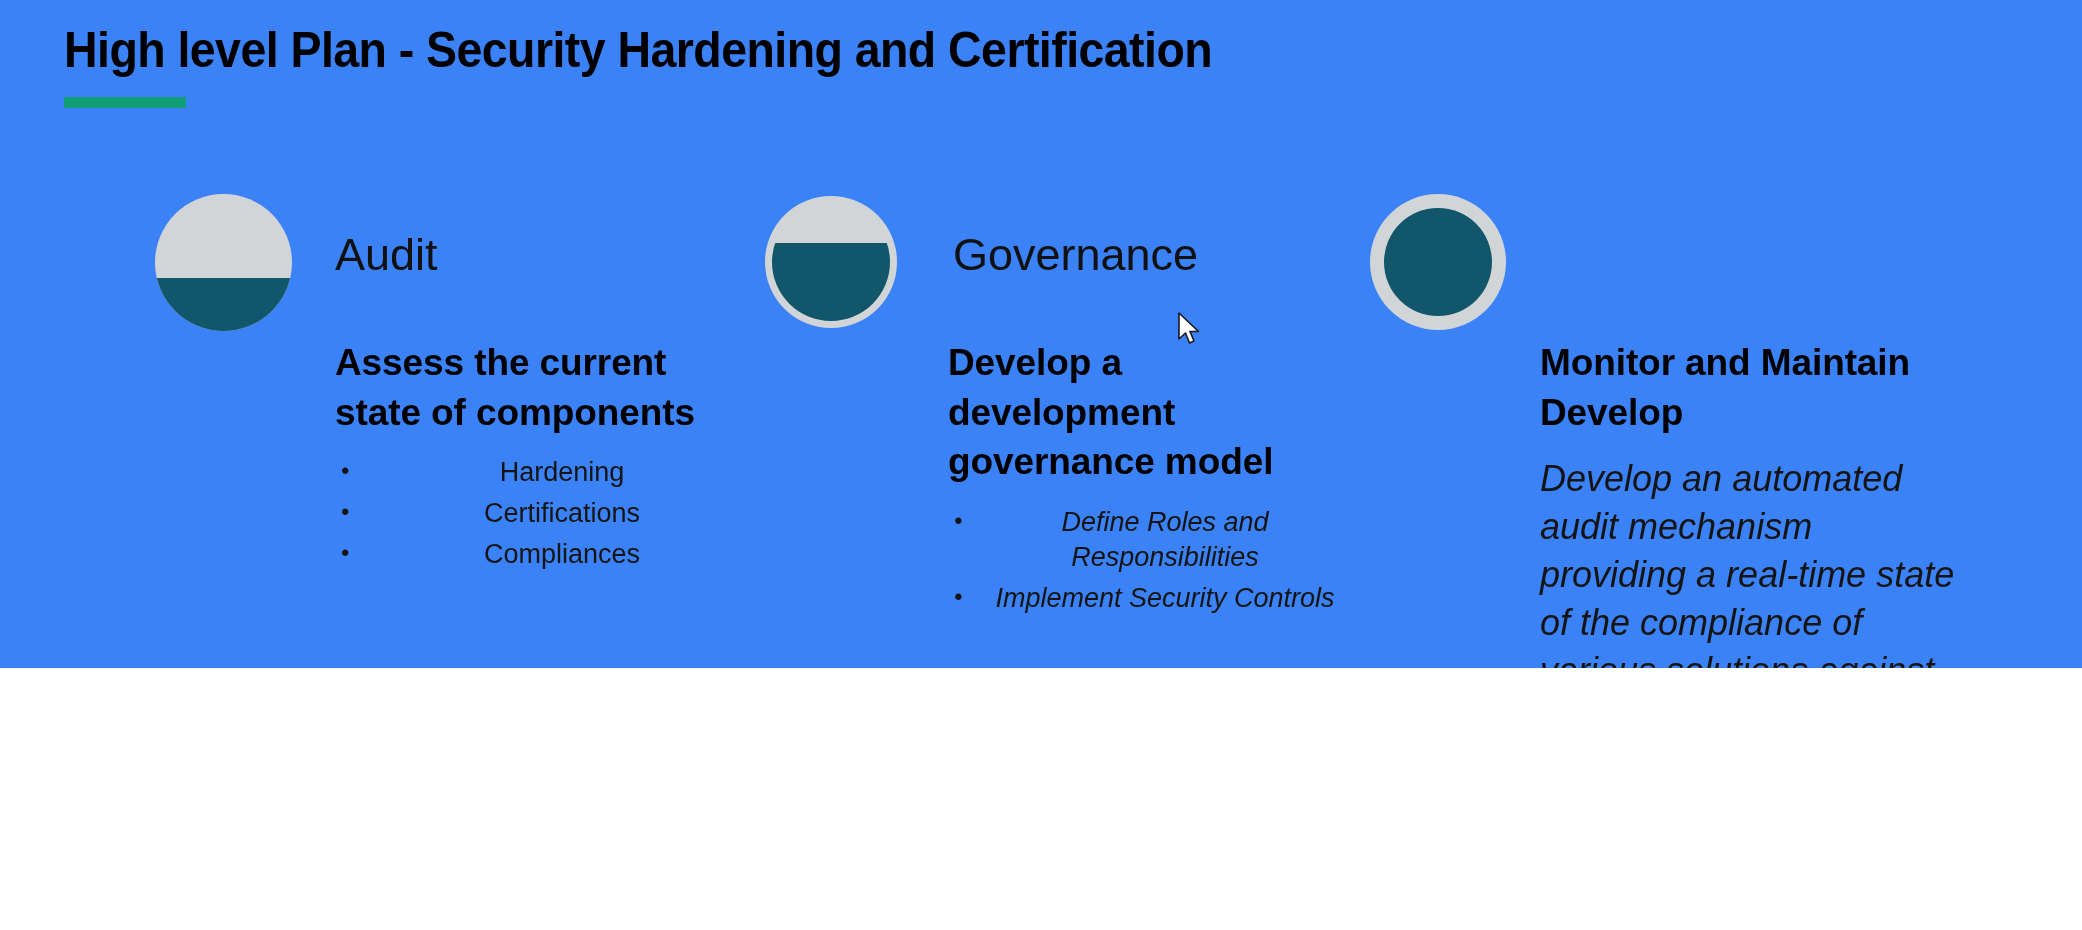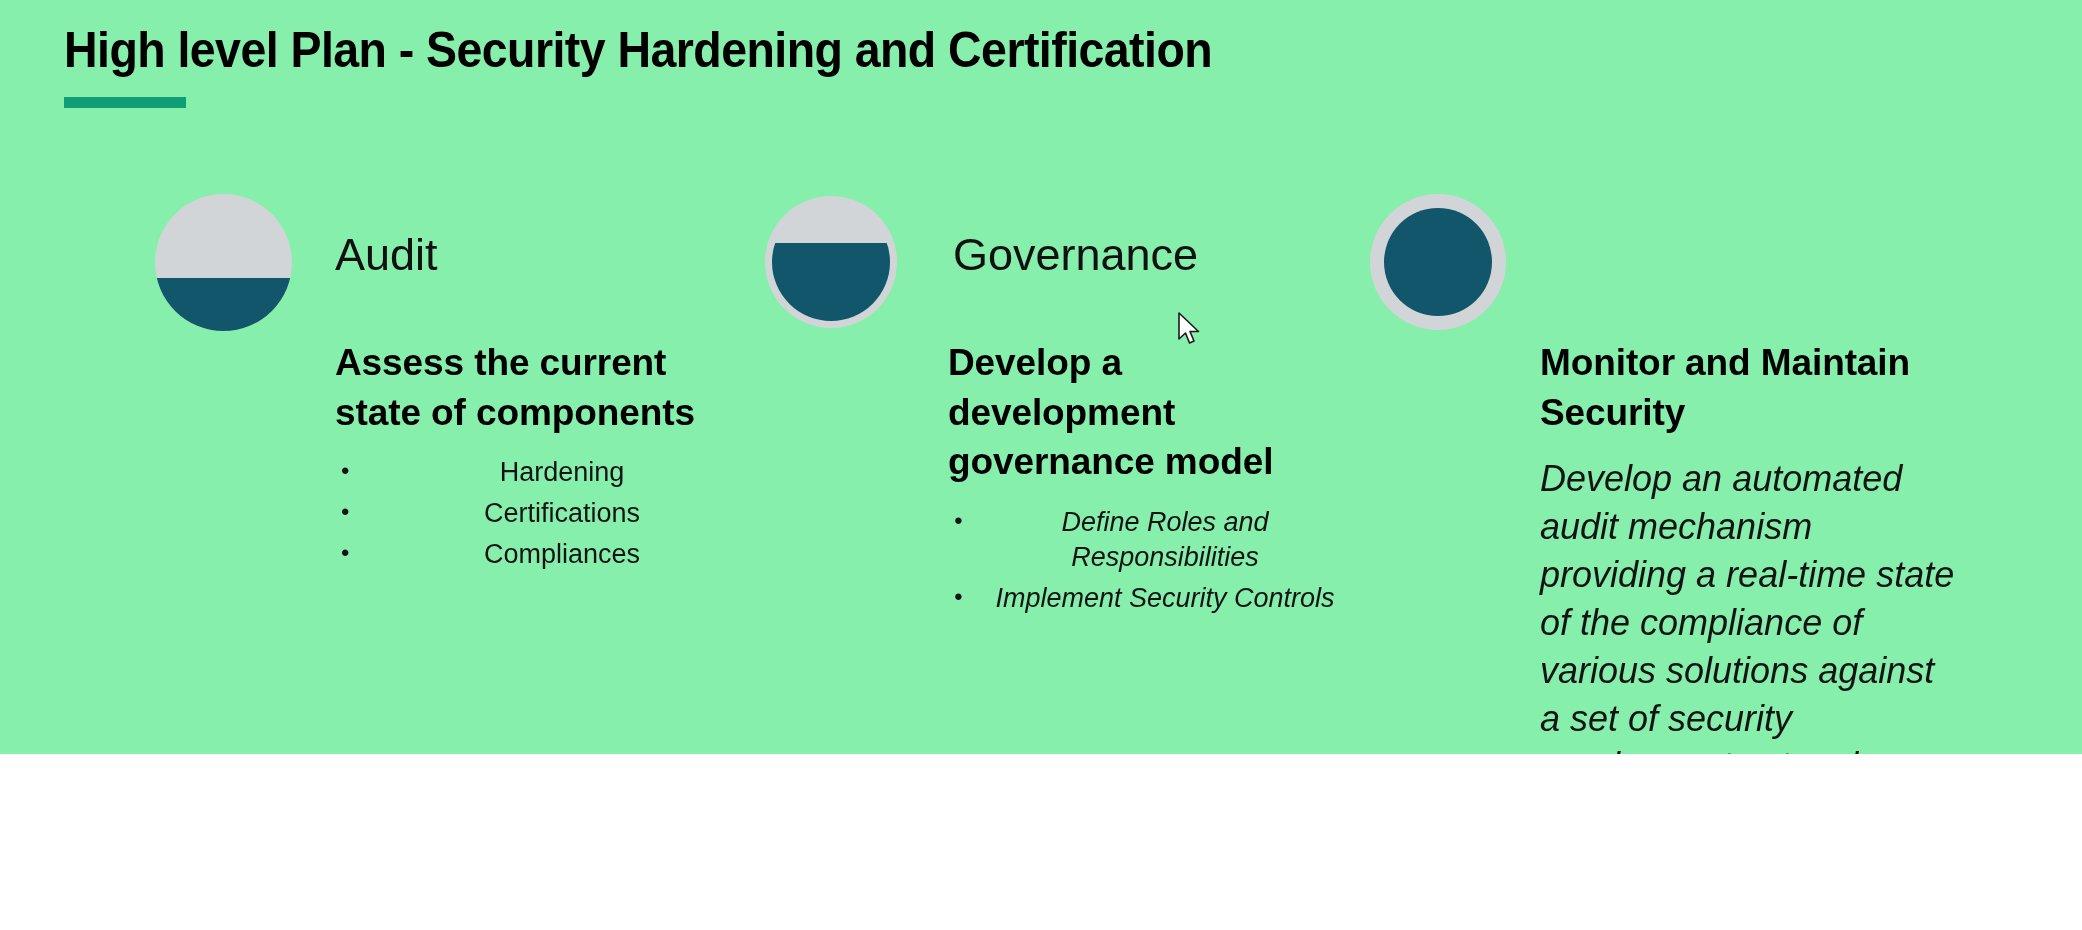--- a/index.html
+++ b/index.html
@@ -8,22 +8,22 @@
     padding: 0;
     background: #ffffff;
   }
   body {
     font-family: "Liberation Sans", sans-serif;
     -webkit-font-smoothing: antialiased;
   }
   .slide {
     position: relative;
     width: 2082px;
-    height: 754px;
-    background: #86efac;
+    height: 668px;
+    background: #3b82f6;
     overflow: hidden;
   }
 
   
   .title-block {
     position: absolute;
     left: 64px;
     top: 22px;
     width: 1700px;
   }
@@ -228,21 +228,21 @@
       </div>
     </div>
 
     <div class="col col-3">
       <div class="head-row">
         <div class="circle circle-3" style="background: rgb(210, 213, 215);">
           <div class="inner" style="background: rgb(17, 86, 106);"></div>
         </div>
       </div>
       <div class="body-block">
-        <p class="lead">Monitor and Maintain Security</p>
+        <p class="lead">Monitor and Maintain Develop</p>
         <p class="para">Develop an automated audit mechanism providing a real-time state of the compliance of various solutions against a set of security requirements at various stages of the solution</p>
       </div>
     </div>
 
   </div>
 
   <svg class="cursor" viewBox="0 0 26 36" xmlns="http://www.w3.org/2000/svg" style="left: 1177px; top: 312px;">
     <path d="M2 1 L2 27 L8.5 21 L12.5 31 L17 29 L13 19.5 L21.5 19.5 Z" fill="#ffffff" stroke="#1a1a1a" stroke-width="1.6" stroke-linejoin="round"></path>
   </svg>
 

